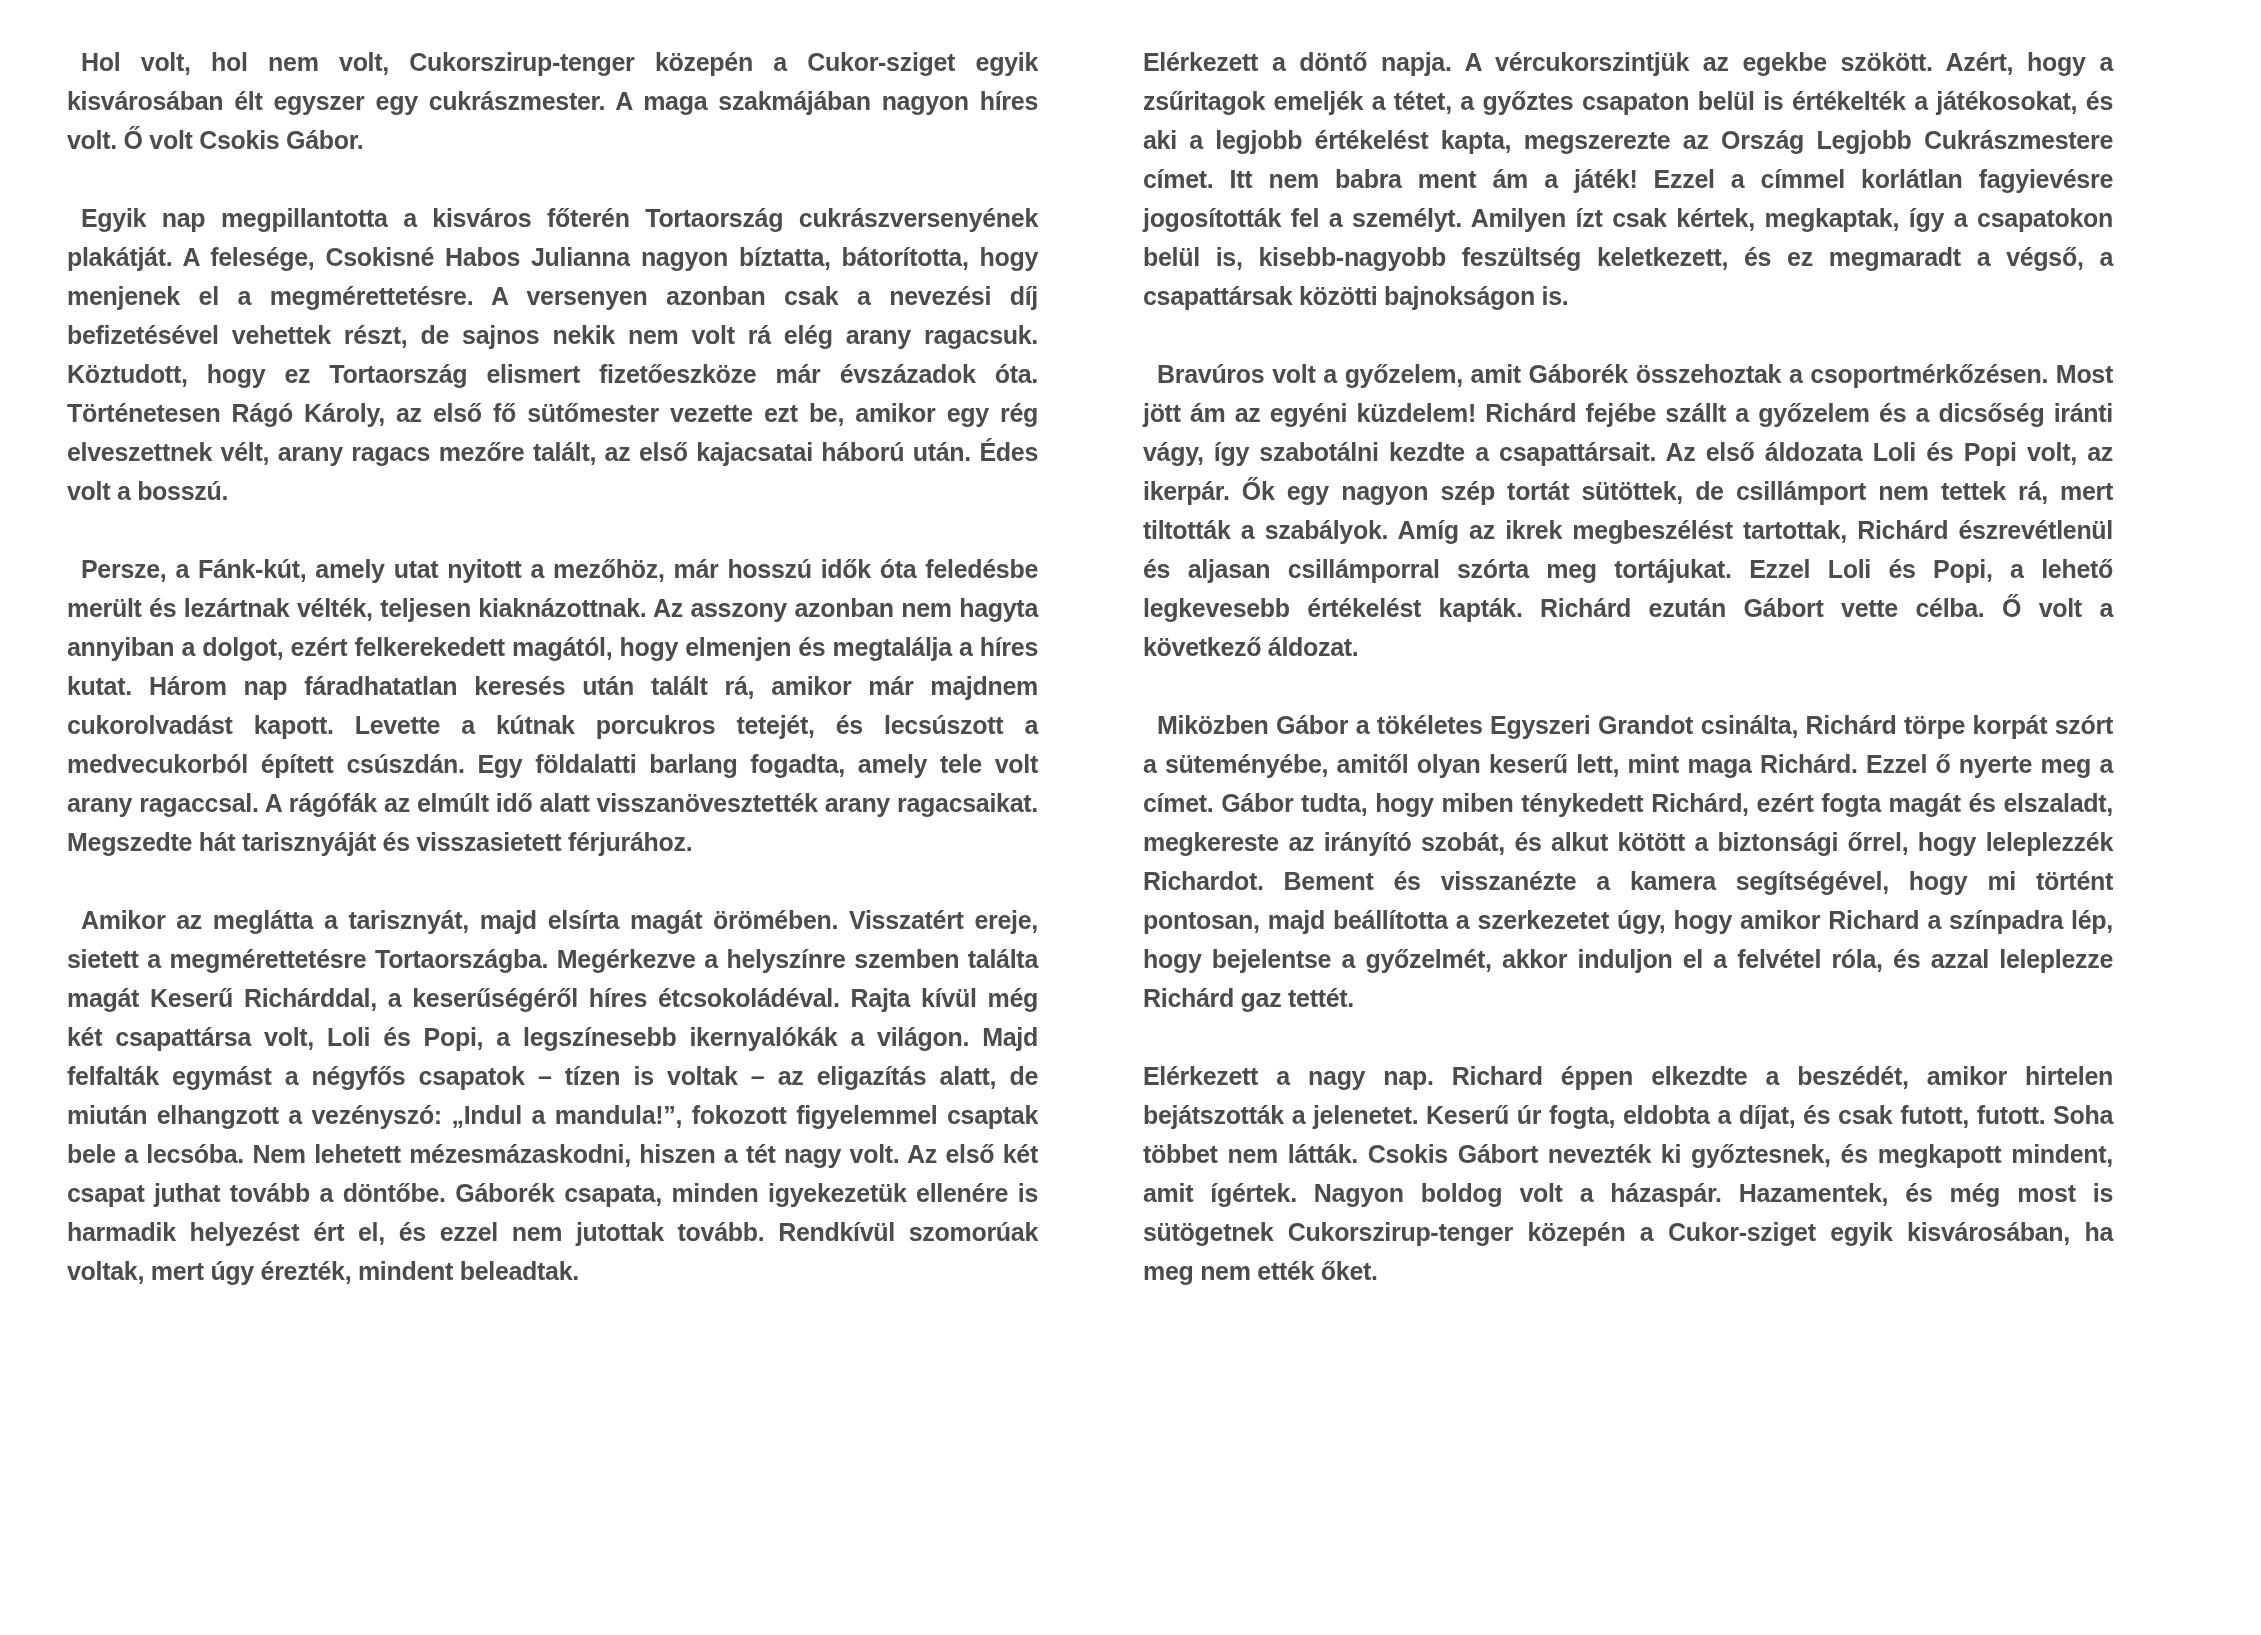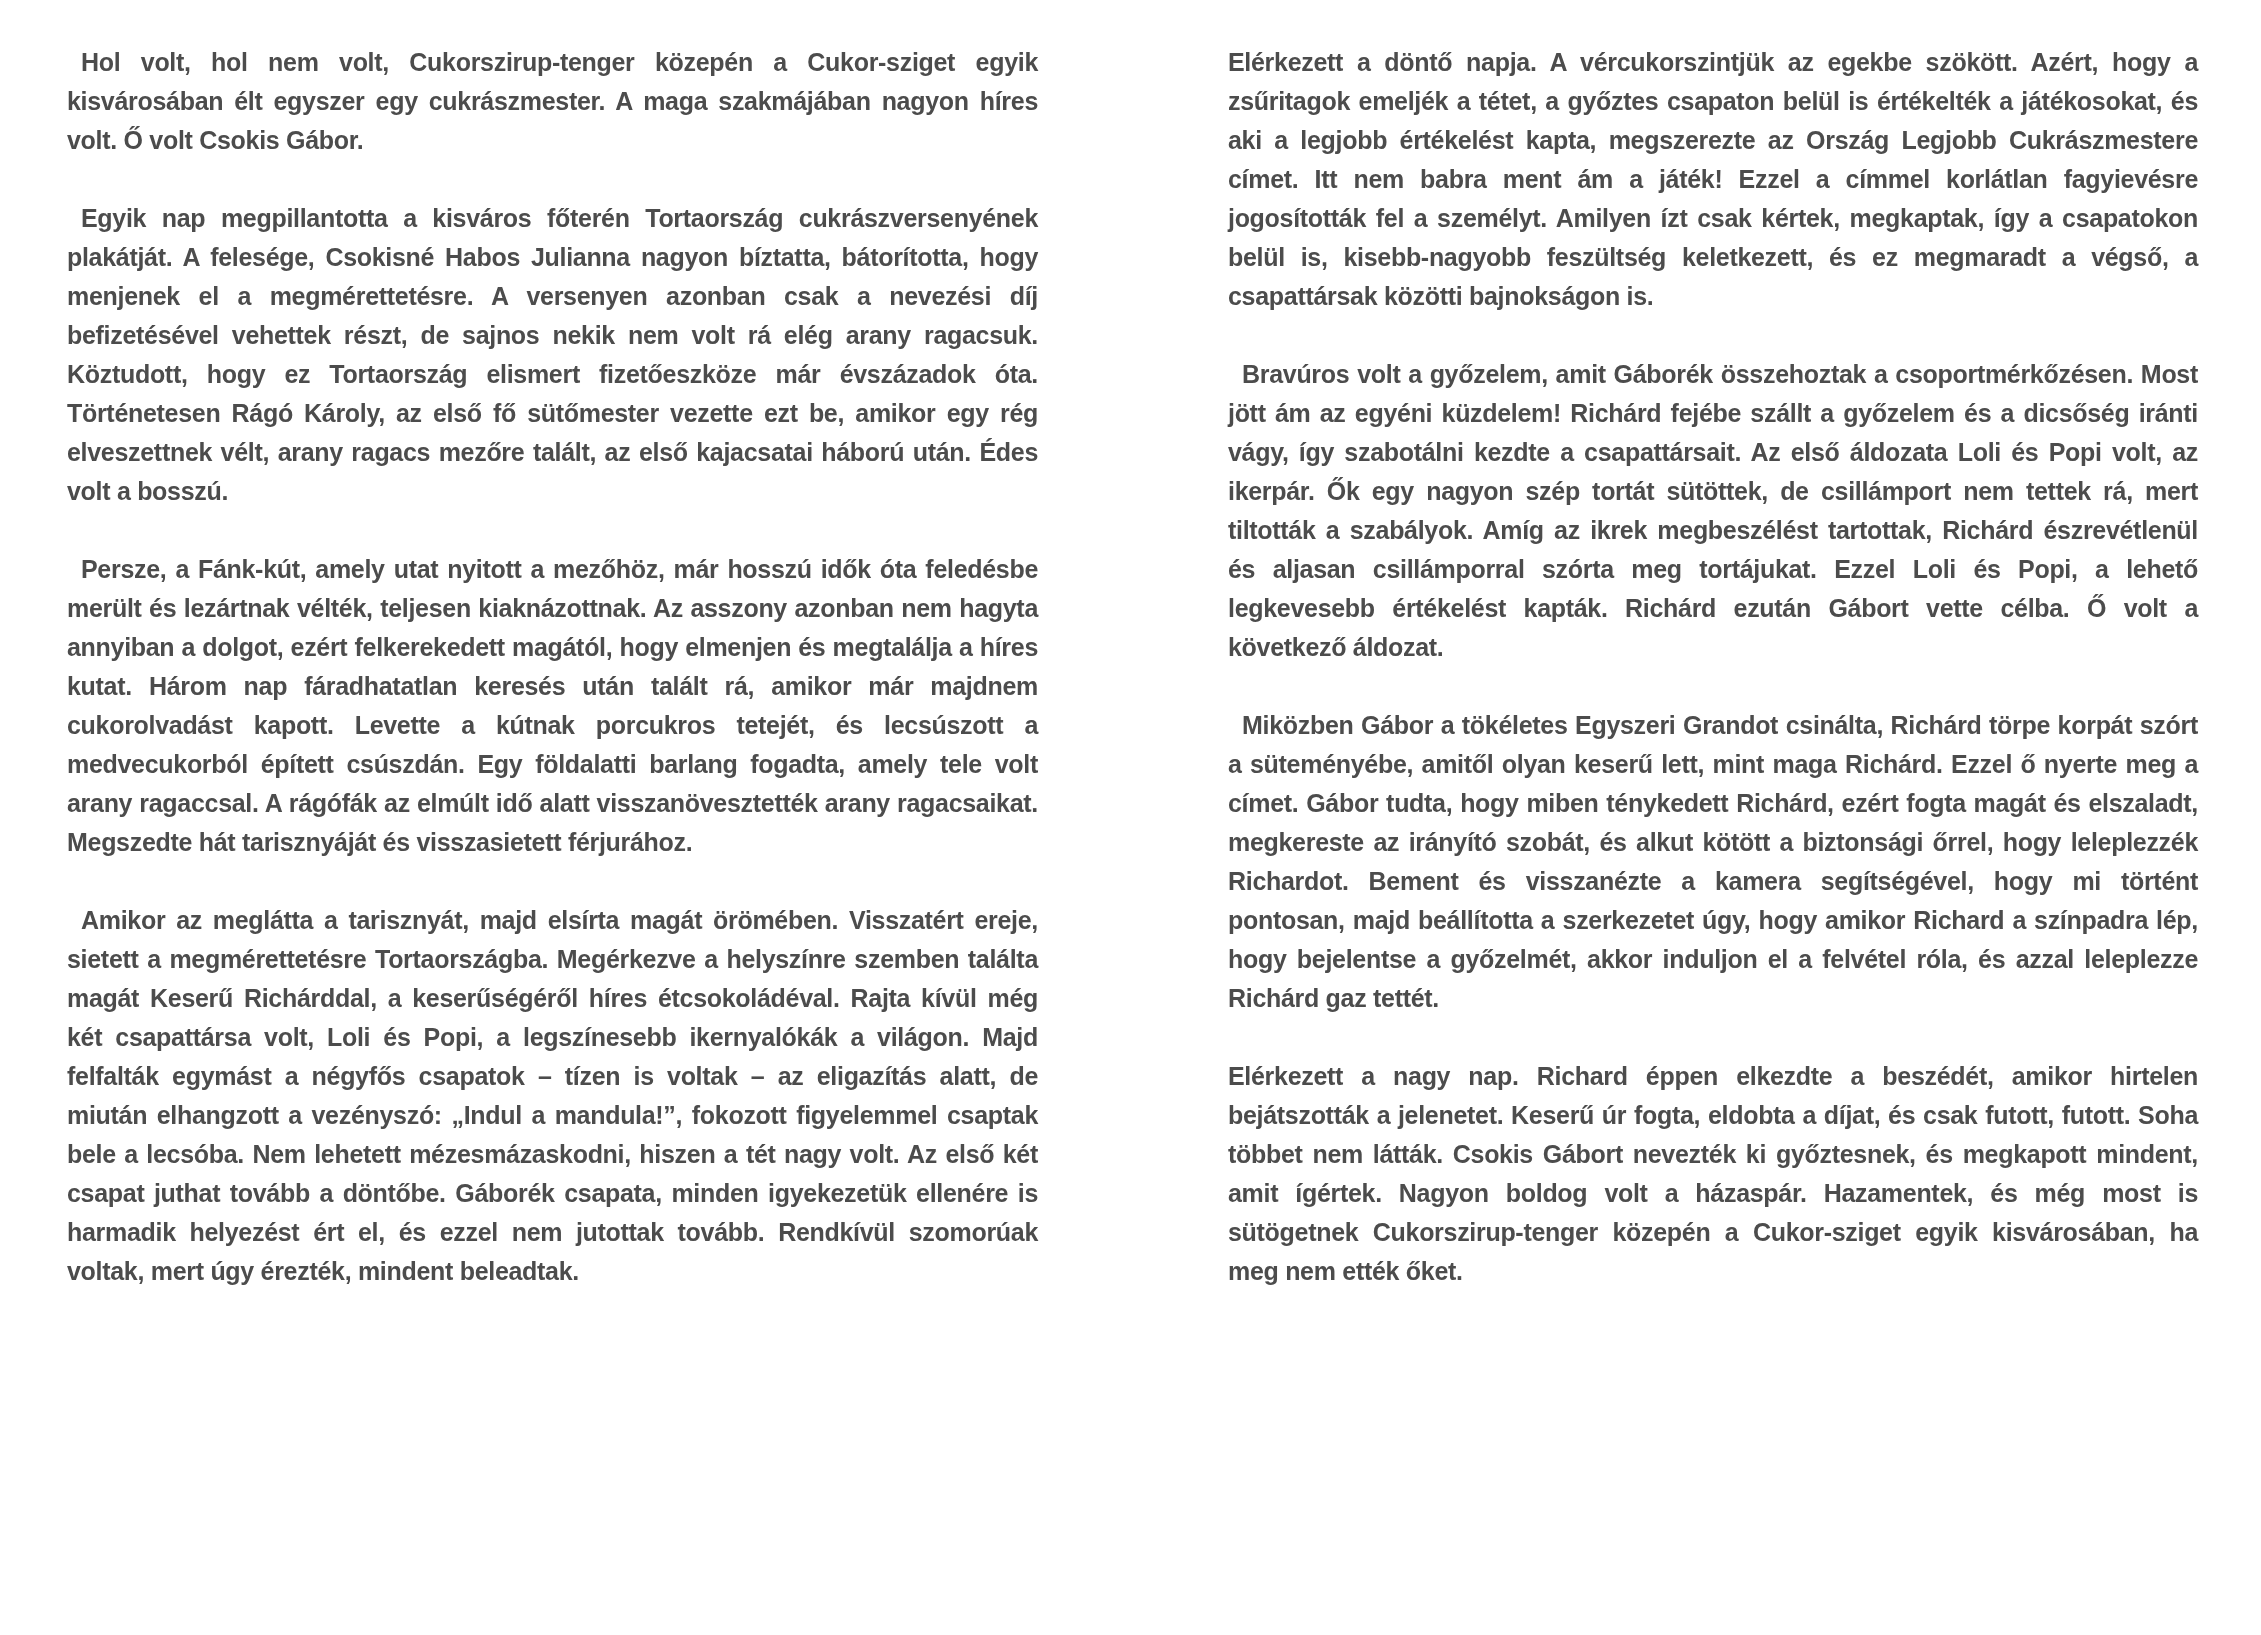--- a/index.html
+++ b/index.html
@@ -14,21 +14,21 @@
     background: #ffffff;
     overflow: hidden;
     font-family: "Liberation Sans", sans-serif;
     color: #4c4c4c;
   }
   .col {
     position: absolute;
     top: 43px;
   }
   .col-left  { left: 67px;   width: 971px; }
-  .col-right { left: 1228px; width: 970px; }
+  .col-right { left: 1143px; width: 970px; }
   .col p {
     margin: 0 0 39px 0;
     font-size: 25px;
     line-height: 39px;
     font-weight: 700;
     text-align: justify;
     letter-spacing: -0.3px;
     color: #4c4c4c;
   }
   .col p.indent { text-indent: 14px; }

